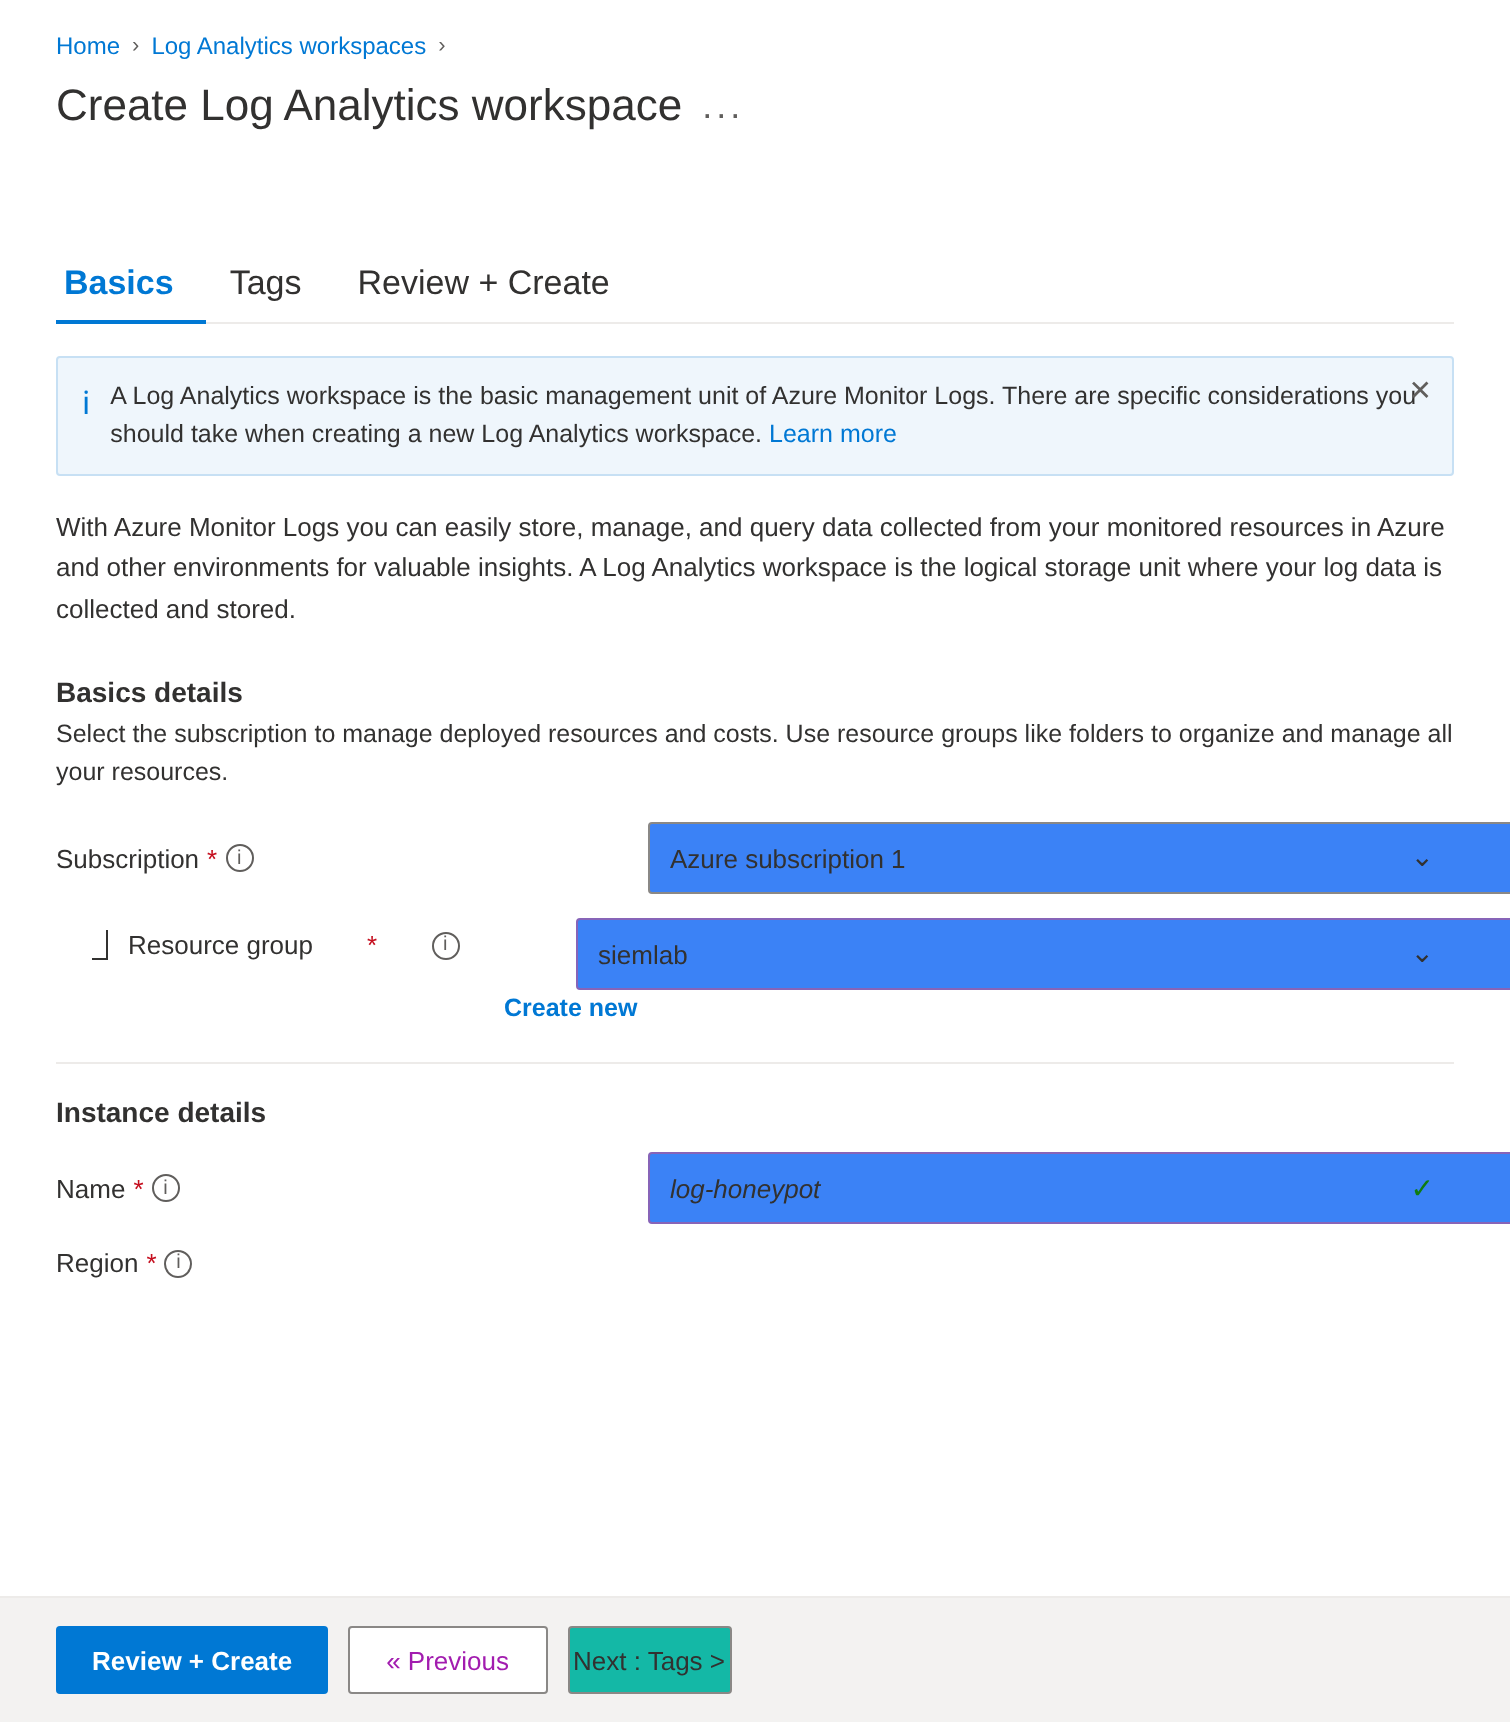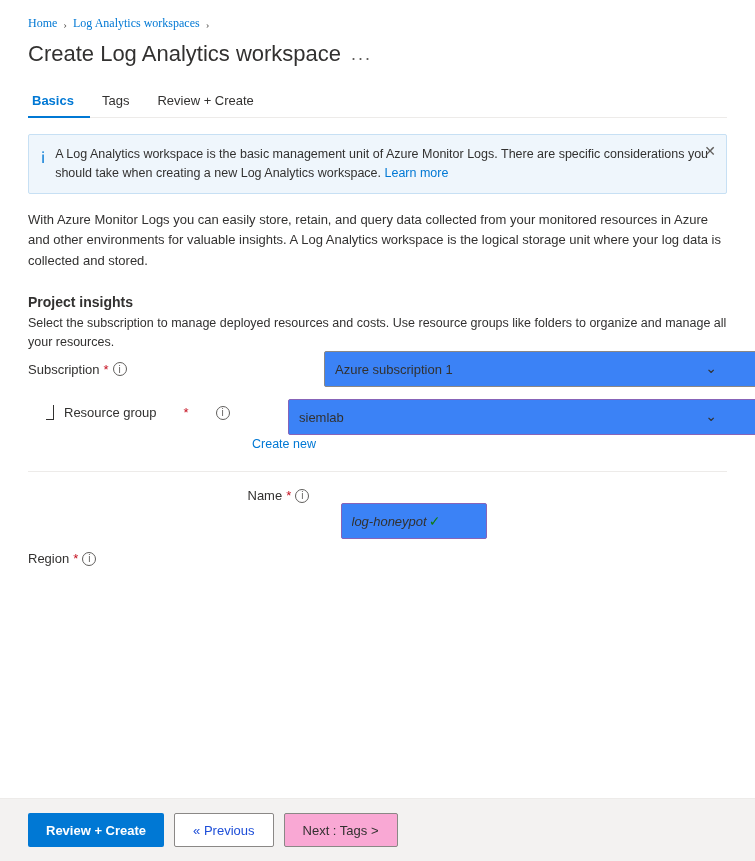--- a/index.html
+++ b/index.html
@@ -18,21 +18,20 @@
       padding: 16px 28px 20px 28px;
     }
     
     .breadcrumb {
       display: flex;
       align-items: center;
       gap: 6px;
       font-size: 12px;
       color: #0078d4;
       margin-bottom: 10px;
-      font-family: Liberation Serif, serif;
     }
     .breadcrumb a {
       color: #0078d4;
       text-decoration: none;
       cursor: pointer;
     }
     .breadcrumb-sep {
       color: #605e5c;
       font-size: 11px;
     }
@@ -56,26 +55,27 @@
     }
     
     .tabs {
       display: flex;
       border-bottom: 1px solid #edebe9;
       margin-bottom: 16px;
       gap: 0;
     }
     .tab {
       padding: 8px 16px 8px 4px;
-      font-size: 13px;
+      font-size: 17px;
       cursor: pointer;
       color: #323130;
       border-bottom: 2px solid transparent;
       margin-bottom: -1px;
       margin-right: 8px;
+      margin-top: 40px;
     }
     .tab.active {
       border-bottom: 2px solid #0078d4;
       color: #0078d4;
       font-weight: 600;
     }
     
     .info-banner {
       background: #eff6fc;
       border: 1px solid #c7e0f4;
@@ -123,20 +123,21 @@
     
     .section-heading {
       font-size: 14px;
       font-weight: 700;
       color: #323130;
       margin-bottom: 4px;
     }
     .section-subtext {
       font-size: 12.5px;
       color: #323130;
+      margin-bottom: 16px;
       line-height: 1.5;
     }
     
     .form-row {
       display: flex;
       align-items: center;
       margin-bottom: 12px;
       gap: 0;
     }
     .form-label {
@@ -205,20 +206,21 @@
       align-items: flex-start;
       margin-bottom: 4px;
     }
     .create-new-link {
       color: #0078d4;
       text-decoration: none;
       font-size: 12.5px;
       cursor: pointer;
       margin-top: 2px;
       display: inline-block;
+      font-weight: bold;
     }
     
     .section-divider {
       height: 1px;
       background: #edebe9;
       margin: 20px 0 16px 0;
     }
     
     .name-select-wrapper {
       position: relative;
@@ -252,34 +254,34 @@
       border: none;
       border-radius: 2px;
       padding: 8px 18px;
       font-size: 13px;
       font-weight: 600;
       cursor: pointer;
       height: 34px;
     }
     .btn-secondary {
       background: #fff;
-      color: #1d4ed8;
+      color: #a21caf;
       border: 1px solid #8a8886;
       border-radius: 2px;
       padding: 8px 18px;
       font-size: 13px;
       cursor: pointer;
       height: 34px;
     }
     .btn-outline {
-      background: #f9a8d4;
+      background: #14b8a6;
       color: #323130;
       border: 1px solid #8a8886;
       border-radius: 2px;
-      padding: 8px 18px;
+      padding: 8px 2px;
       font-size: 13px;
       cursor: pointer;
       height: 34px;
     }
   </style>
 </head>
 <body>
 
 <div class="main-content">
 
@@ -303,24 +305,24 @@
 
   <div class="info-banner">
     <span class="info-icon">ℹ</span>
     <div class="info-text">
       <span>A Log Analytics workspace is the basic management unit of Azure Monitor Logs. There are specific considerations you should take when creating a new Log Analytics workspace.</span>
       <a>Learn more</a>
     </div>
     <button class="close-banner">✕</button>
   </div>
 
-  <p class="description-text">With Azure Monitor Logs you can easily store, retain, and query data collected from your monitored resources in Azure and other environments for valuable insights. A Log Analytics workspace is the logical storage unit where your log data is collected and stored.</p>
+  <p class="description-text">With Azure Monitor Logs you can easily store, manage, and query data collected from your monitored resources in Azure and other environments for valuable insights. A Log Analytics workspace is the logical storage unit where your log data is collected and stored.</p>
 
   <div>
-    <div class="section-heading">Project insights</div>
+    <div class="section-heading">Basics details</div>
     <div class="section-subtext">Select the subscription to manage deployed resources and costs. Use resource groups like folders to organize and manage all your resources.</div>
 
     <div class="form-row">
       <div class="form-label">
         <span>Subscription</span>
         <span class="required">*</span>
         <span class="info-circle">i</span>
       </div>
       <div class="form-control-wrapper">
         <div class="select-wrapper">
@@ -350,22 +352,23 @@
           </select>
         </div>
         <a class="create-new-link">Create new</a>
       </div>
     </div>
   </div>
 
   <div class="section-divider"></div>
 
   <div>
-
-    <div class="form-row" style="margin-top:12px;flex-direction:column;">
+    <div class="section-heading">Instance details</div>
+
+    <div class="form-row" style="margin-top:12px;">
       <div class="form-label">
         <span>Name</span>
         <span class="required">*</span>
         <span class="info-circle">i</span>
       </div>
       <div class="form-control-wrapper">
         <div class="name-select-wrapper">
           <select class="select-control" style="border-color:#8764b8; border-width:1.5px; padding-right:22px;font-style:italic;">
             <option>log-honeypot</option>
           </select>

